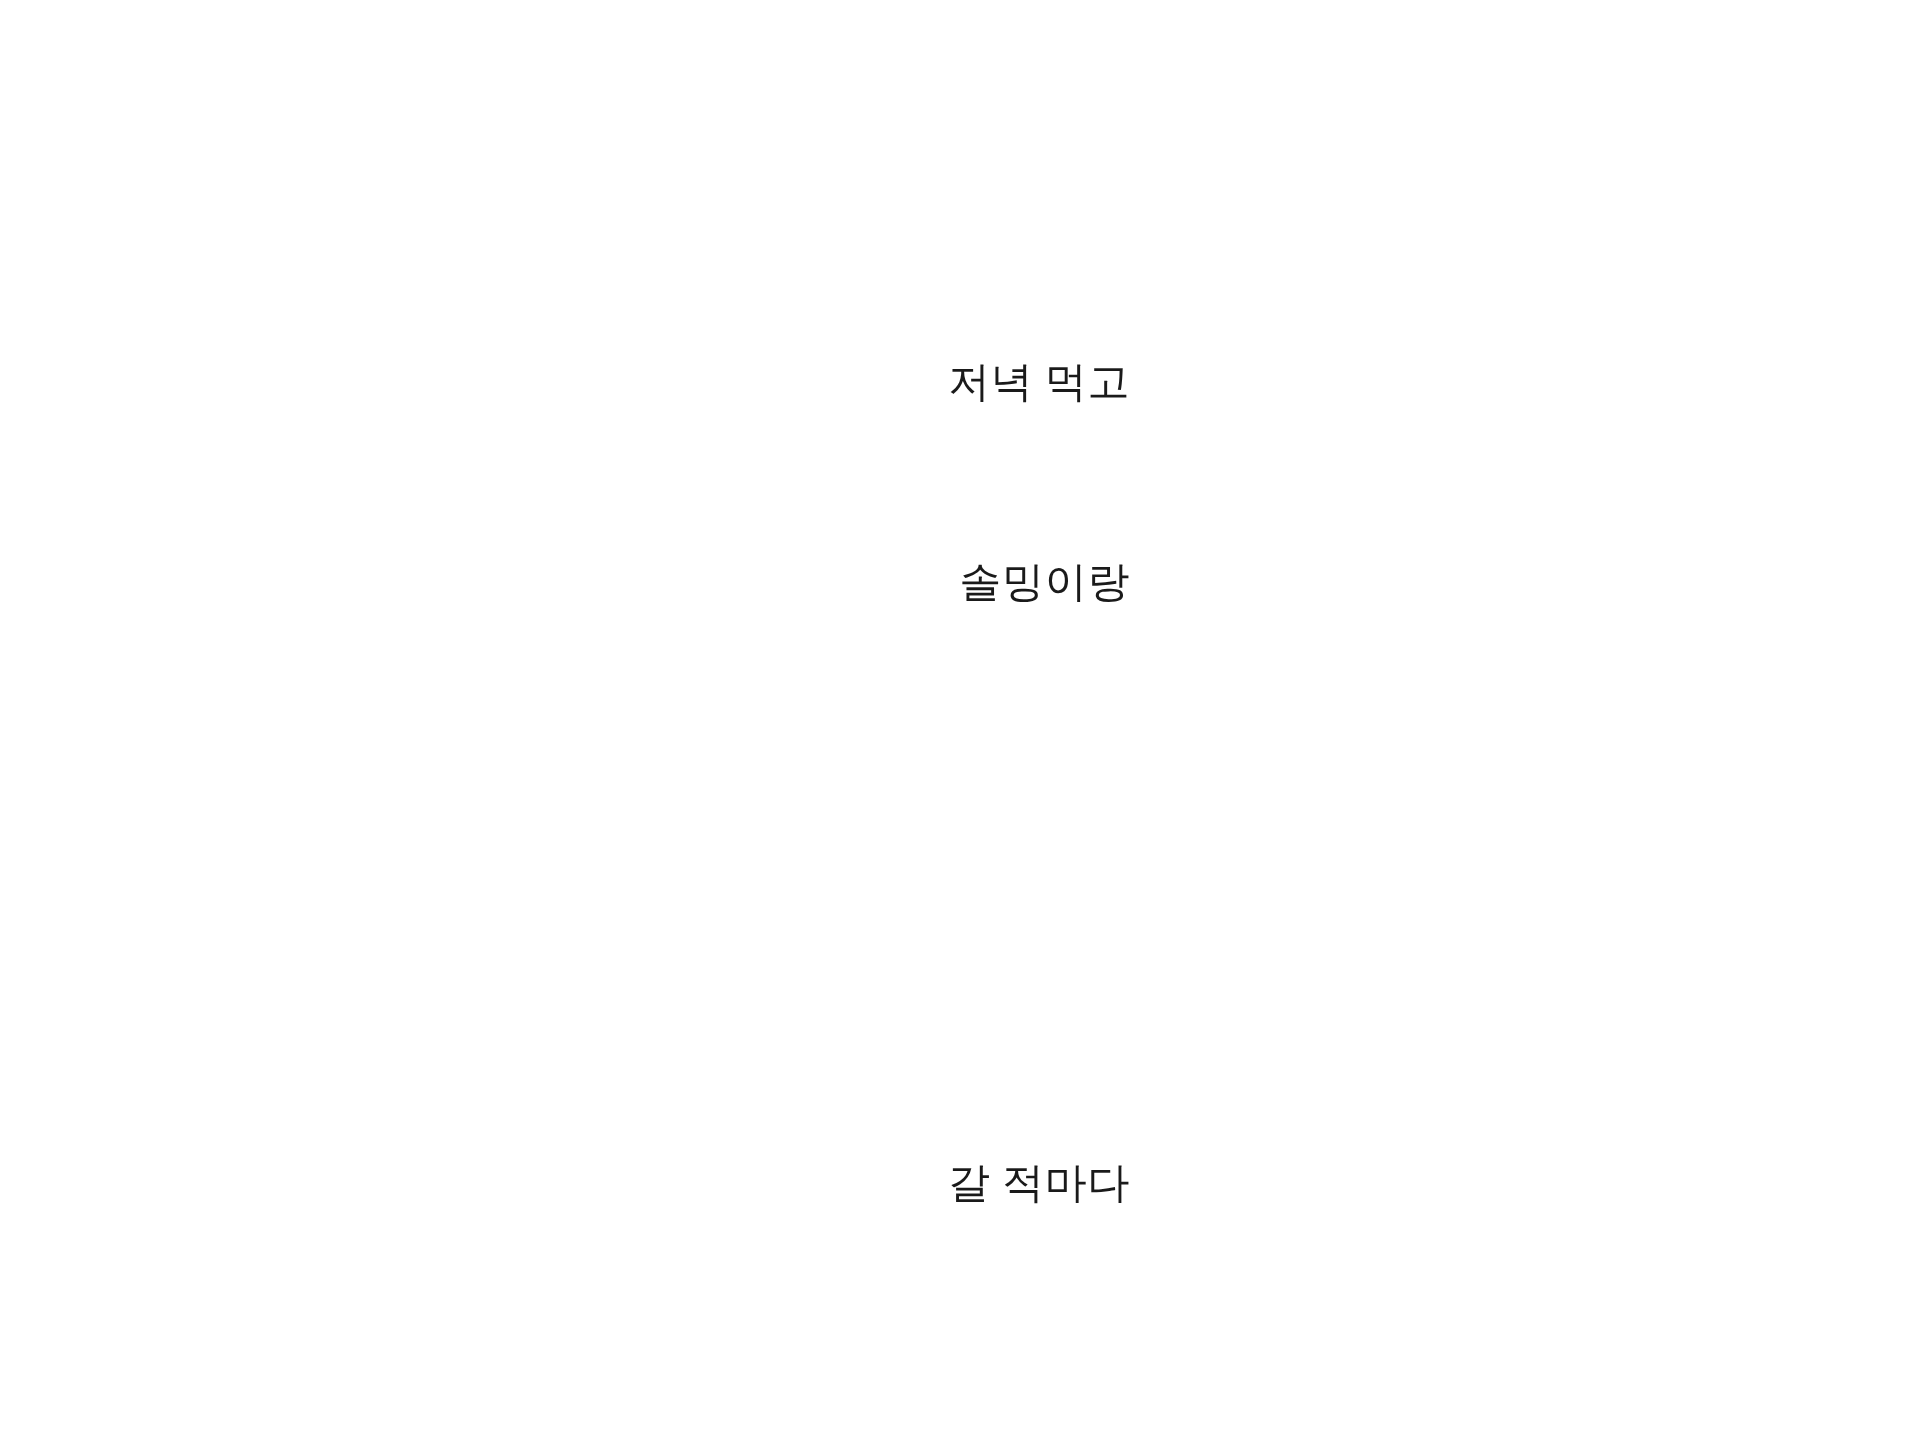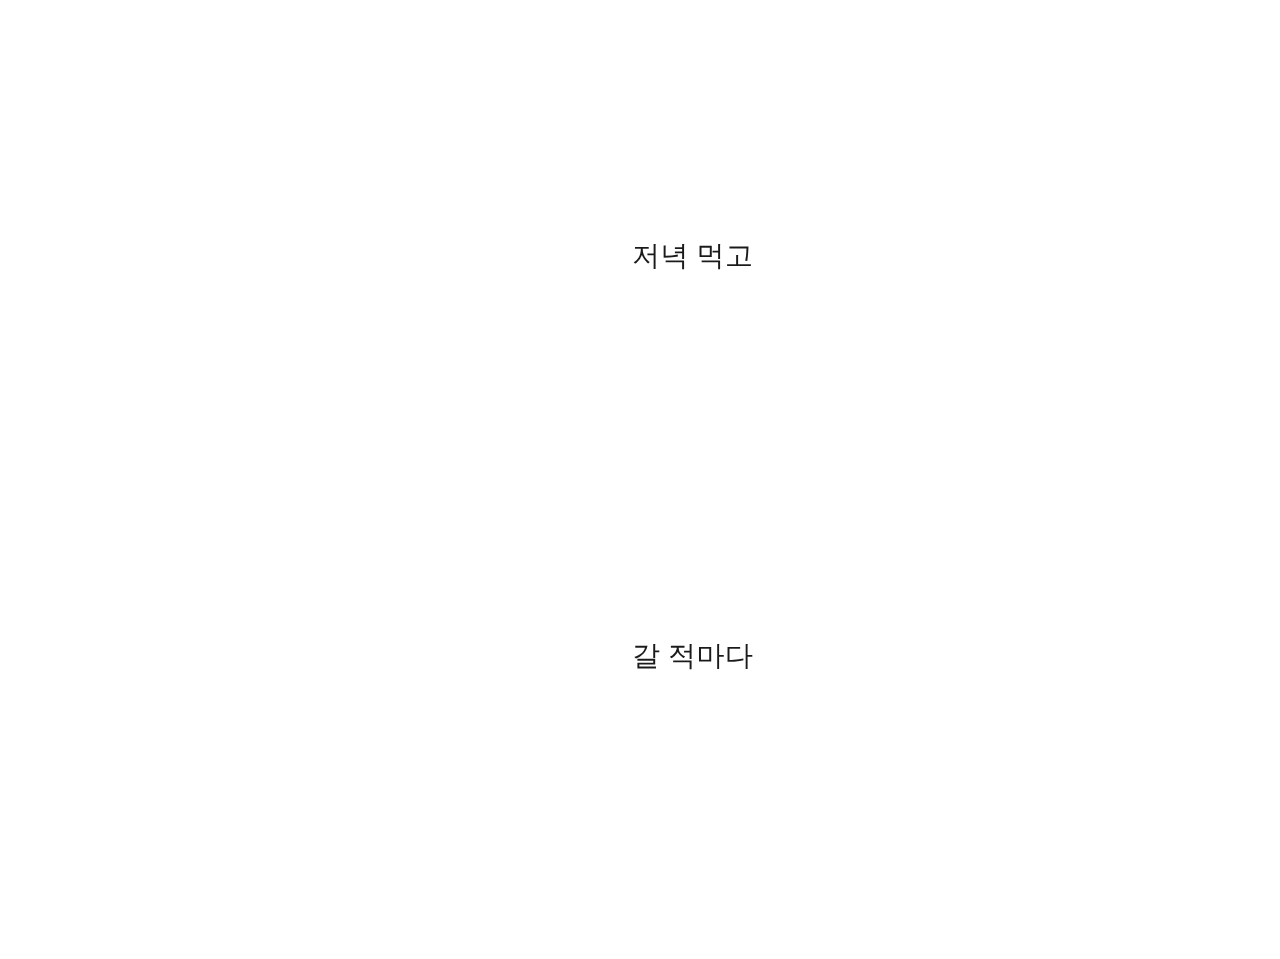--- a/index.html
+++ b/index.html
@@ -32,20 +32,21 @@
     height: 44.5px;
   }
 </style>
 </head>
 <body>
 
 <div class="poem">
 
   <div class="stanza">
     <div class="line">저녁 먹고</div>
+    <div class="line">솔밍이랑</div>
   </div>
 
   <div class="stanza">
     <div class="line">갈 적마다</div>
     
     
   </div>
 
   
 

